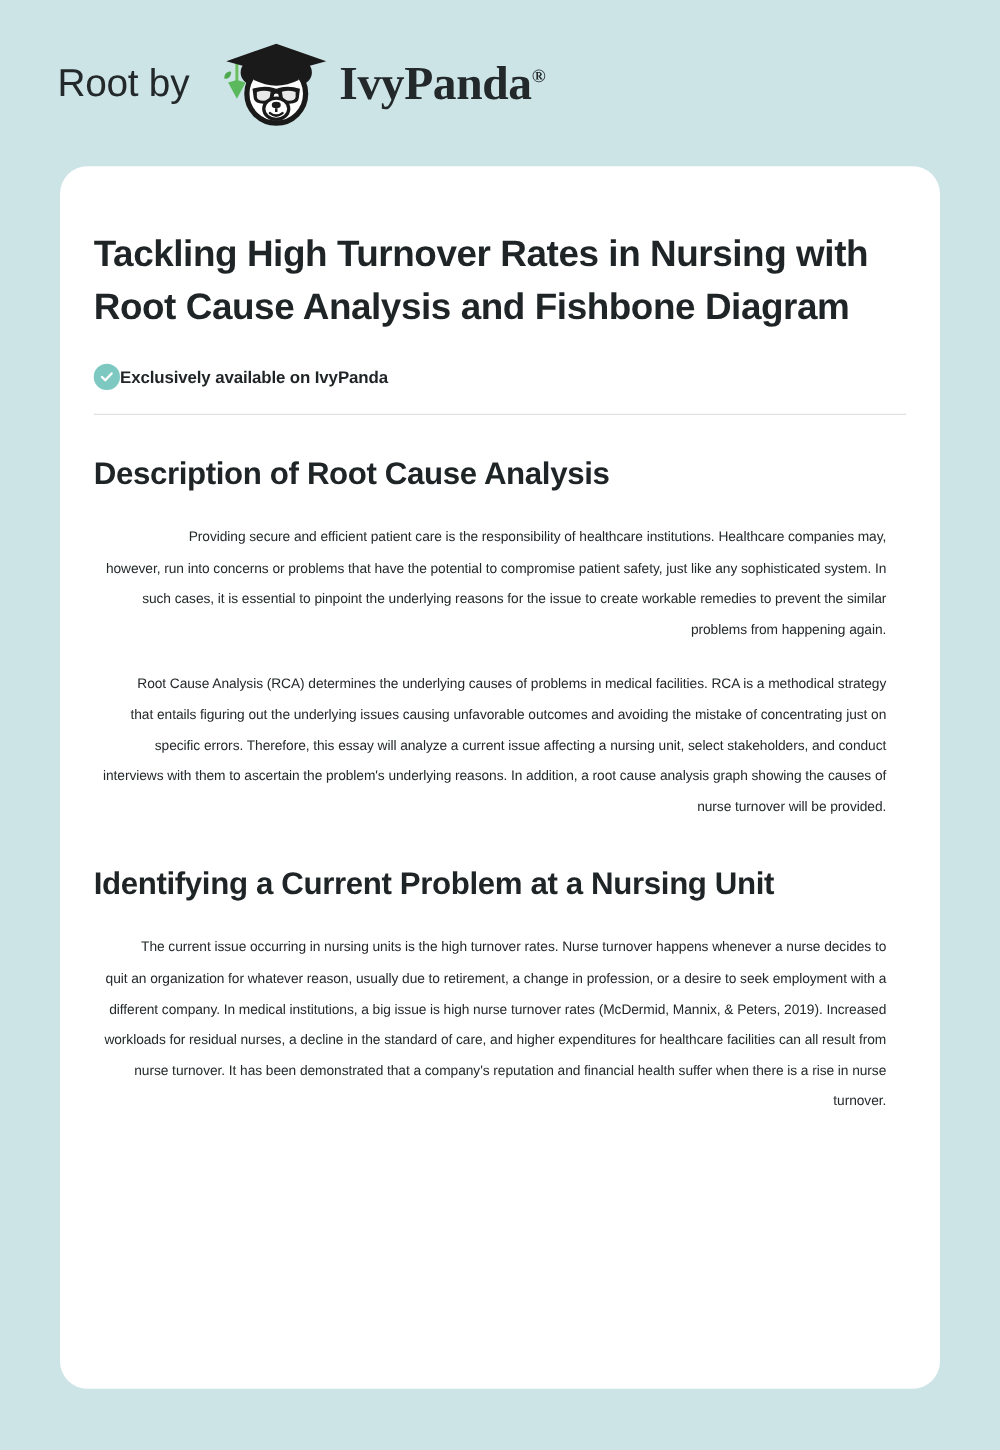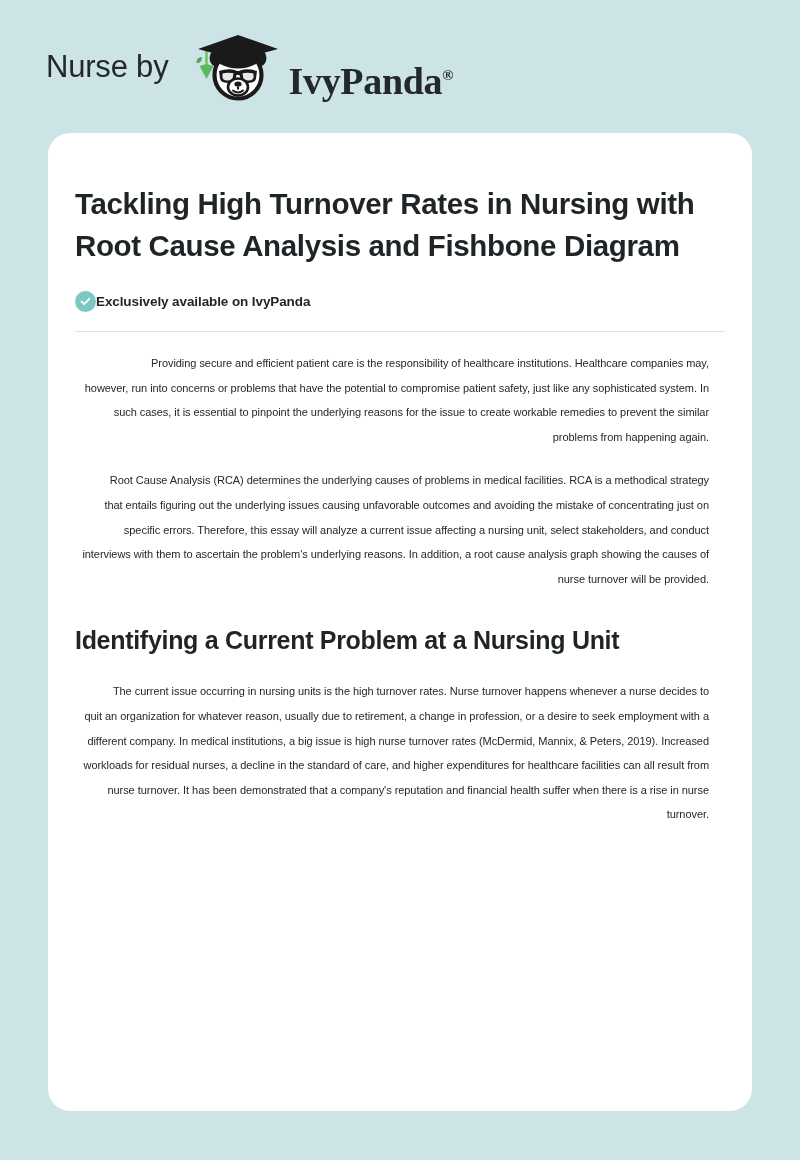--- a/index.html
+++ b/index.html
@@ -24,21 +24,21 @@
   }
   .masthead-text {
     font-size: 31px;
     font-weight: 400;
     color: #23292b;
     letter-spacing: -0.2px;
     white-space: nowrap;
   }
   .brand-lockup {
     display: flex;
-    align-items: flex-end;
+    align-items: center;
     margin-left: 22px;
   }
   .panda-mark {
     width: 96px;
     height: 72px;
     flex: none;
     display: block;
   }
   .brand-word {
     font-family: "Liberation Serif", serif;
@@ -127,21 +127,21 @@
     margin: 19px 16px 0 0;
     text-indent: 30px;
     letter-spacing: -0.05px;
     text-align: right;
   }
 </style>
 </head>
 <body>
 
 <div class="masthead">
-  <span class="masthead-text">Nurse by</span>
+  <span class="masthead-text">Root by</span>
 
   <div class="brand-lockup">
     <span>
       <svg class="panda-mark" viewBox="0 0 96 72" xmlns="http://www.w3.org/2000/svg">
 
         <path d="M16.5 16 L16.5 34" stroke="#6cbf5e" stroke-width="2.4" fill="none"></path>
         <path d="M16.5 33 l-7 2 7 13 7 -13 z" fill="#5cb85c"></path>
         <path d="M11 26 q-5 1 -4.5 6 q5 0.5 5.5 -5.2 z" fill="#4ea84e"></path>
         <path d="M22 26 q5 1 4.5 6 q-5 0.5 -5.5 -5.2 z" fill="#4ea84e"></path>
 
@@ -180,19 +180,20 @@
     <span class="check-badge">
       <svg width="13" height="13" viewBox="0 0 13 13" xmlns="http://www.w3.org/2000/svg">
         <path d="M2.6 6.6 L5.2 9.2 L10.3 3.8" stroke="#ffffff" stroke-width="1.9" fill="none" stroke-linecap="round" stroke-linejoin="round"></path>
       </svg>
     </span>
     <span class="exclusive-label">Exclusively available on IvyPanda</span>
   </div>
 
   <div class="rule"></div>
 
+  <h2 class="section-heading">Description of Root Cause Analysis</h2>
   <p class="body-par">Providing secure and efficient patient care is the responsibility of healthcare institutions. Healthcare companies may, however, run into concerns or problems that have the potential to compromise patient safety, just like any sophisticated system. In such cases, it is essential to pinpoint the underlying reasons for the issue to create workable remedies to prevent the similar problems from happening again.</p>
   <p class="body-par">Root Cause Analysis (RCA) determines the underlying causes of problems in medical facilities. RCA is a methodical strategy that entails figuring out the underlying issues causing unfavorable outcomes and avoiding the mistake of concentrating just on specific errors. Therefore, this essay will analyze a current issue affecting a nursing unit, select stakeholders, and conduct interviews with them to ascertain the problem's underlying reasons. In addition, a root cause analysis graph showing the causes of nurse turnover will be provided.</p>
 
   <h2 class="section-heading tight">Identifying a Current Problem at a Nursing Unit</h2>
   <p class="body-par">The current issue occurring in nursing units is the high turnover rates. Nurse turnover happens whenever a nurse decides to quit an organization for whatever reason, usually due to retirement, a change in profession, or a desire to seek employment with a different company. In medical institutions, a big issue is high nurse turnover rates (McDermid, Mannix, &amp; Peters, 2019). Increased workloads for residual nurses, a decline in the standard of care, and higher expenditures for healthcare facilities can all result from nurse turnover. It has been demonstrated that a company's reputation and financial health suffer when there is a rise in nurse turnover.</p>
 
 </div>
 
 </body></html>

